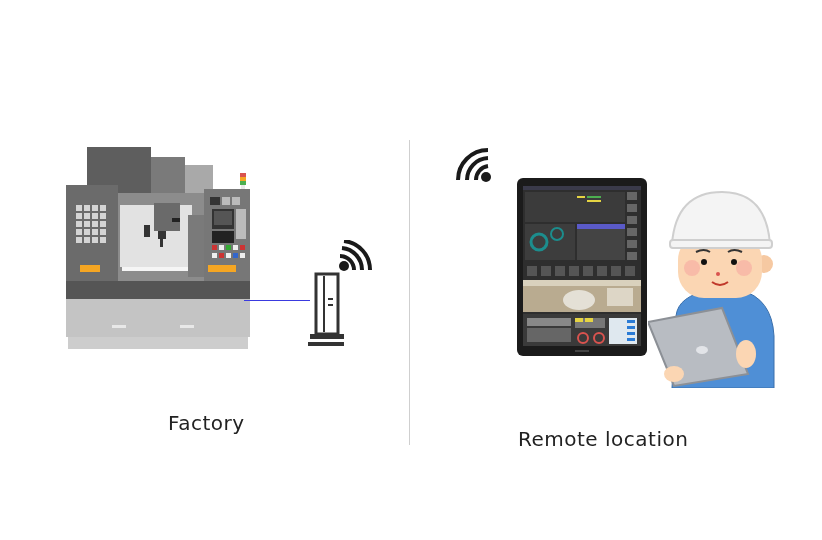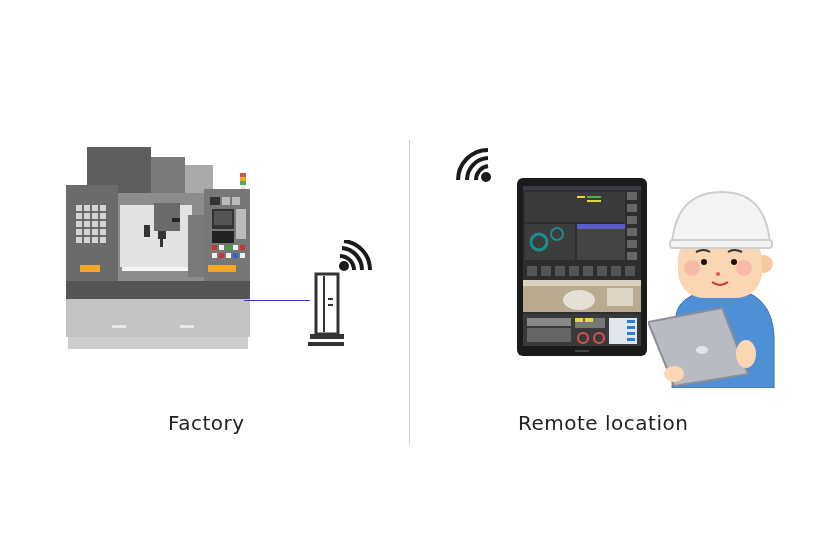--- a/index.html
+++ b/index.html
@@ -192,14 +192,14 @@
     <path d="M24 58 Q28 6 74 6 Q118 6 122 58 Z" fill="#f4f4f4" stroke="#cfcfcf" stroke-width="2"></path>
     <rect x="22" y="54" width="102" height="8" rx="3" fill="#f4f4f4" stroke="#cfcfcf" stroke-width="2"></rect>
 
     <path d="M0 136 L74 122 L100 188 L26 200 Z" fill="#b8bcc2" stroke="#8c9096" stroke-width="2"></path>
     <ellipse cx="54" cy="164" rx="6" ry="4" fill="#e2e4e8"></ellipse>
 
     <ellipse cx="98" cy="168" rx="10" ry="14" fill="#fbd6b3"></ellipse>
     <ellipse cx="26" cy="188" rx="10" ry="8" fill="#fbd6b3"></ellipse>
   </svg>
 
-  <div class="abs label" style="left:518px;top:411px;">Remote location</div>
+  <div class="abs label" style="left:518px;top:427px;">Remote location</div>
 </div>
 
 </body></html>

